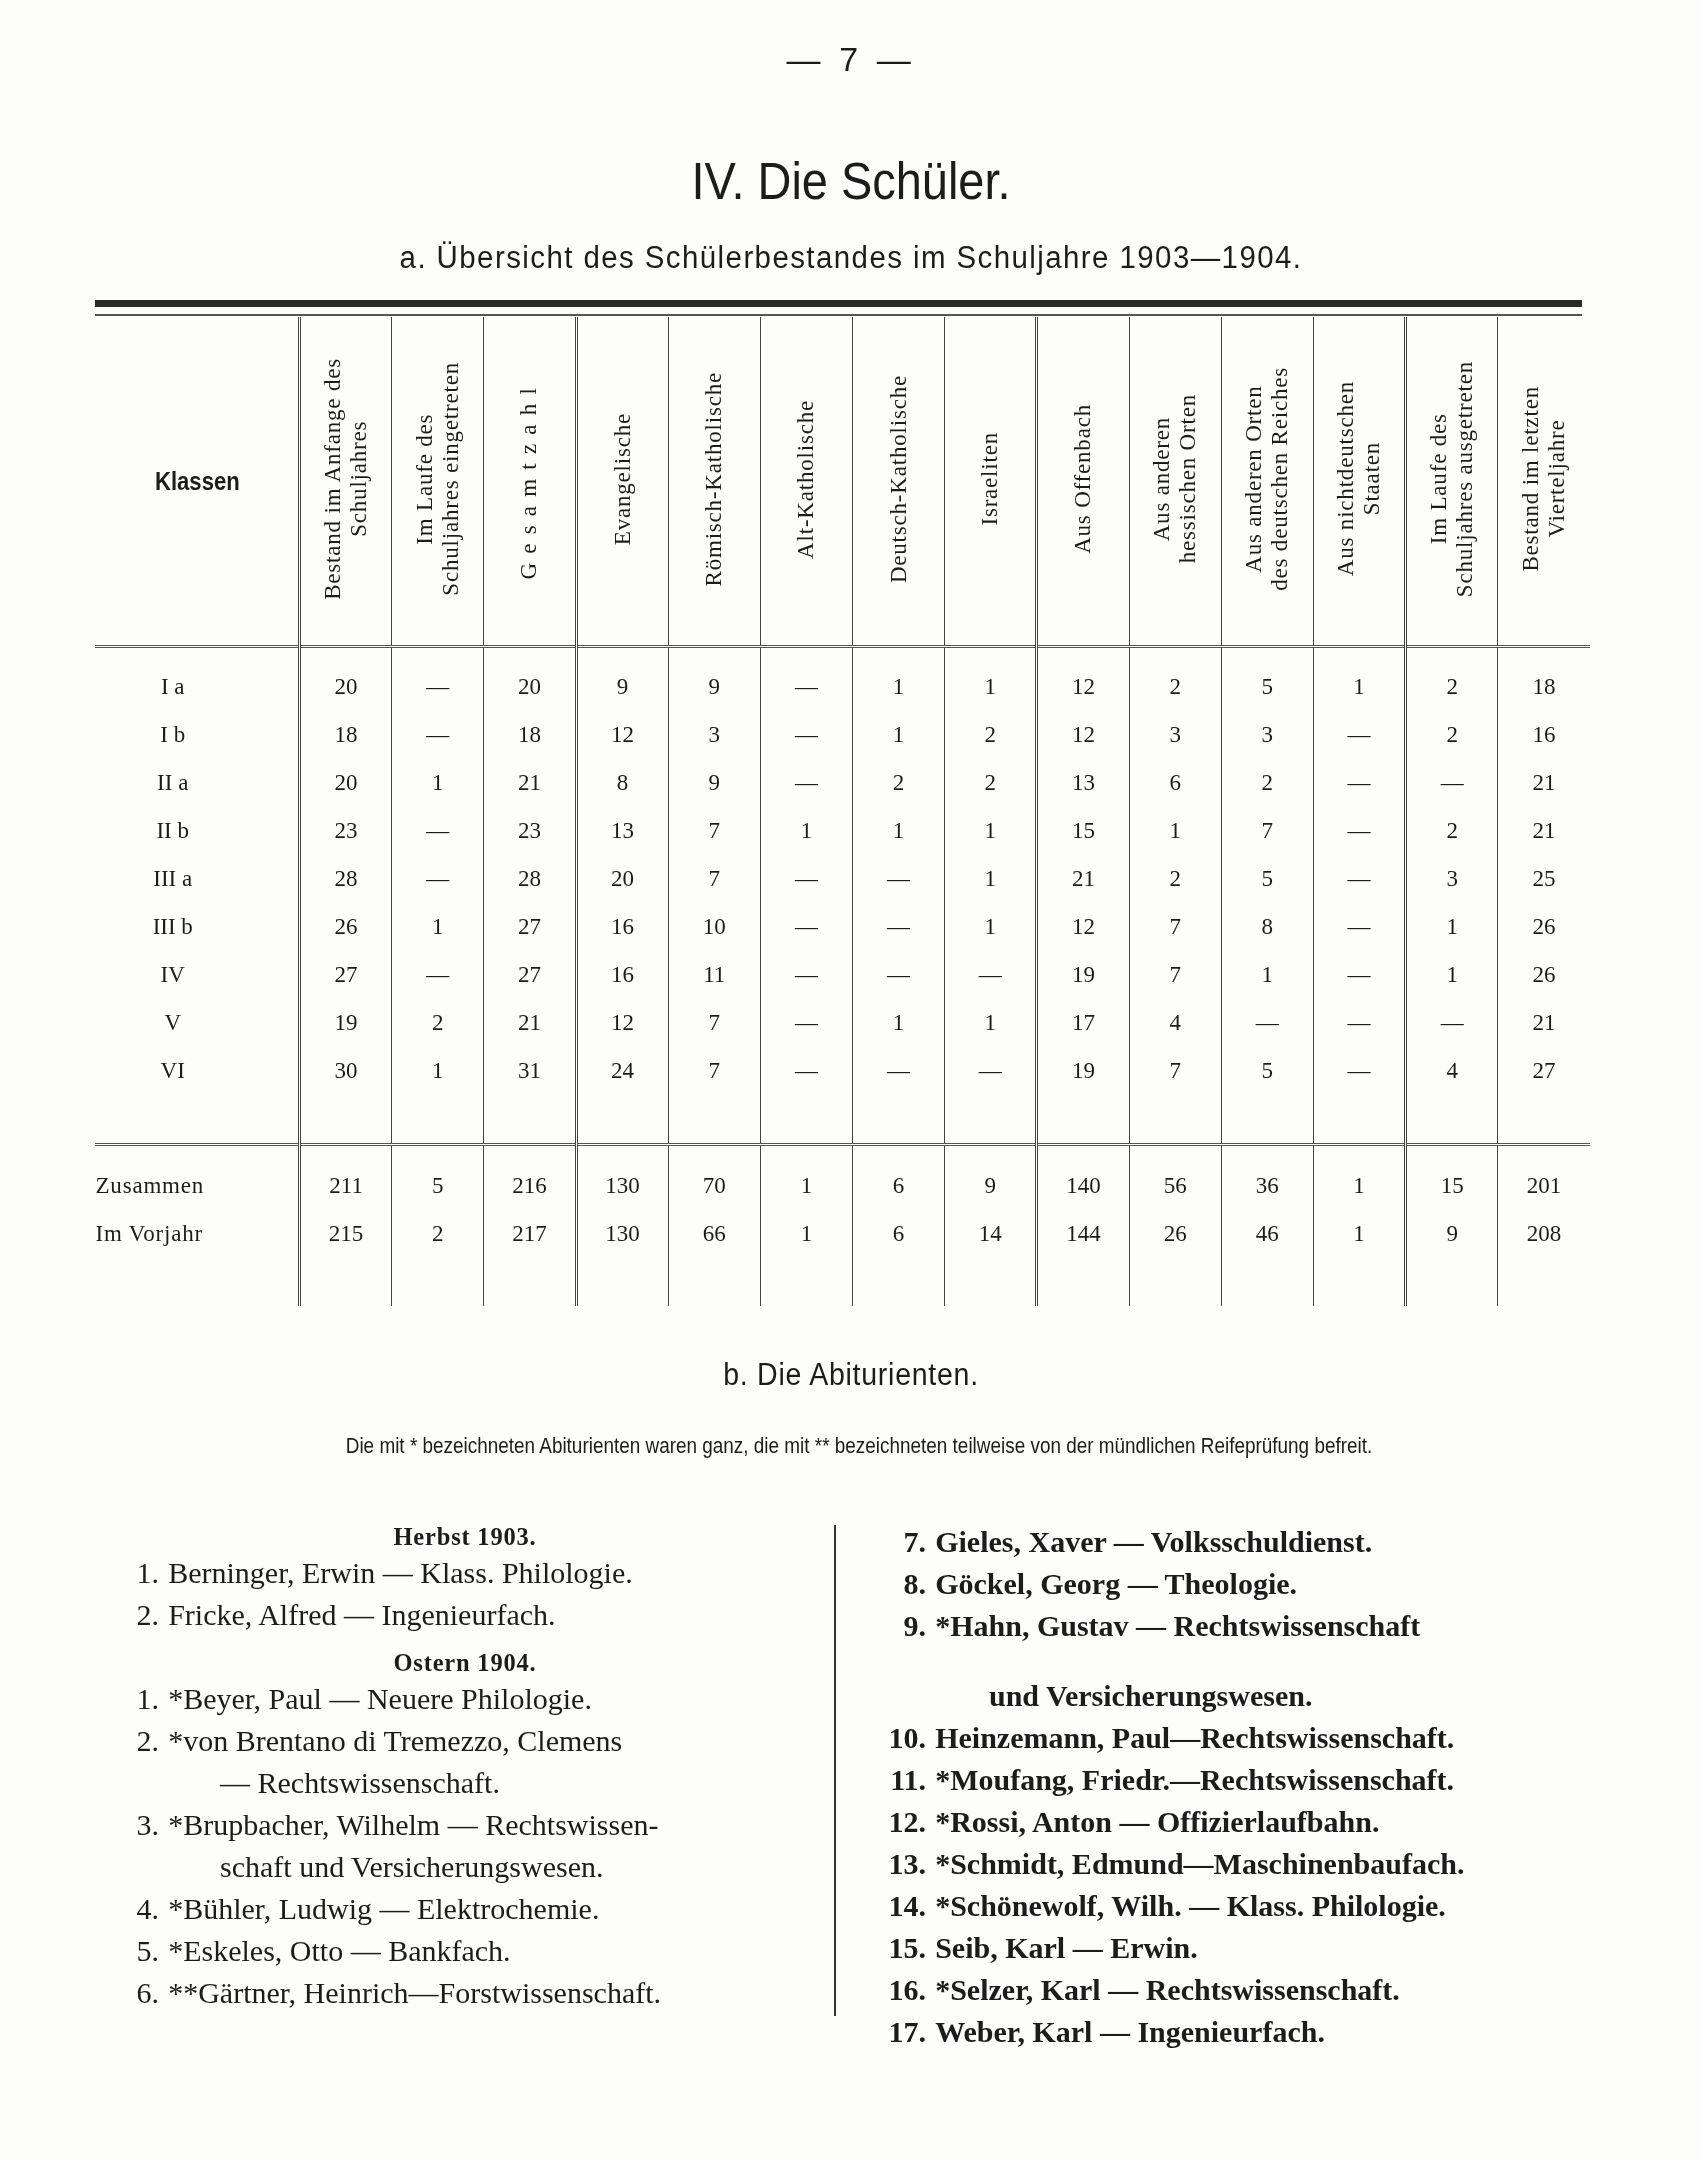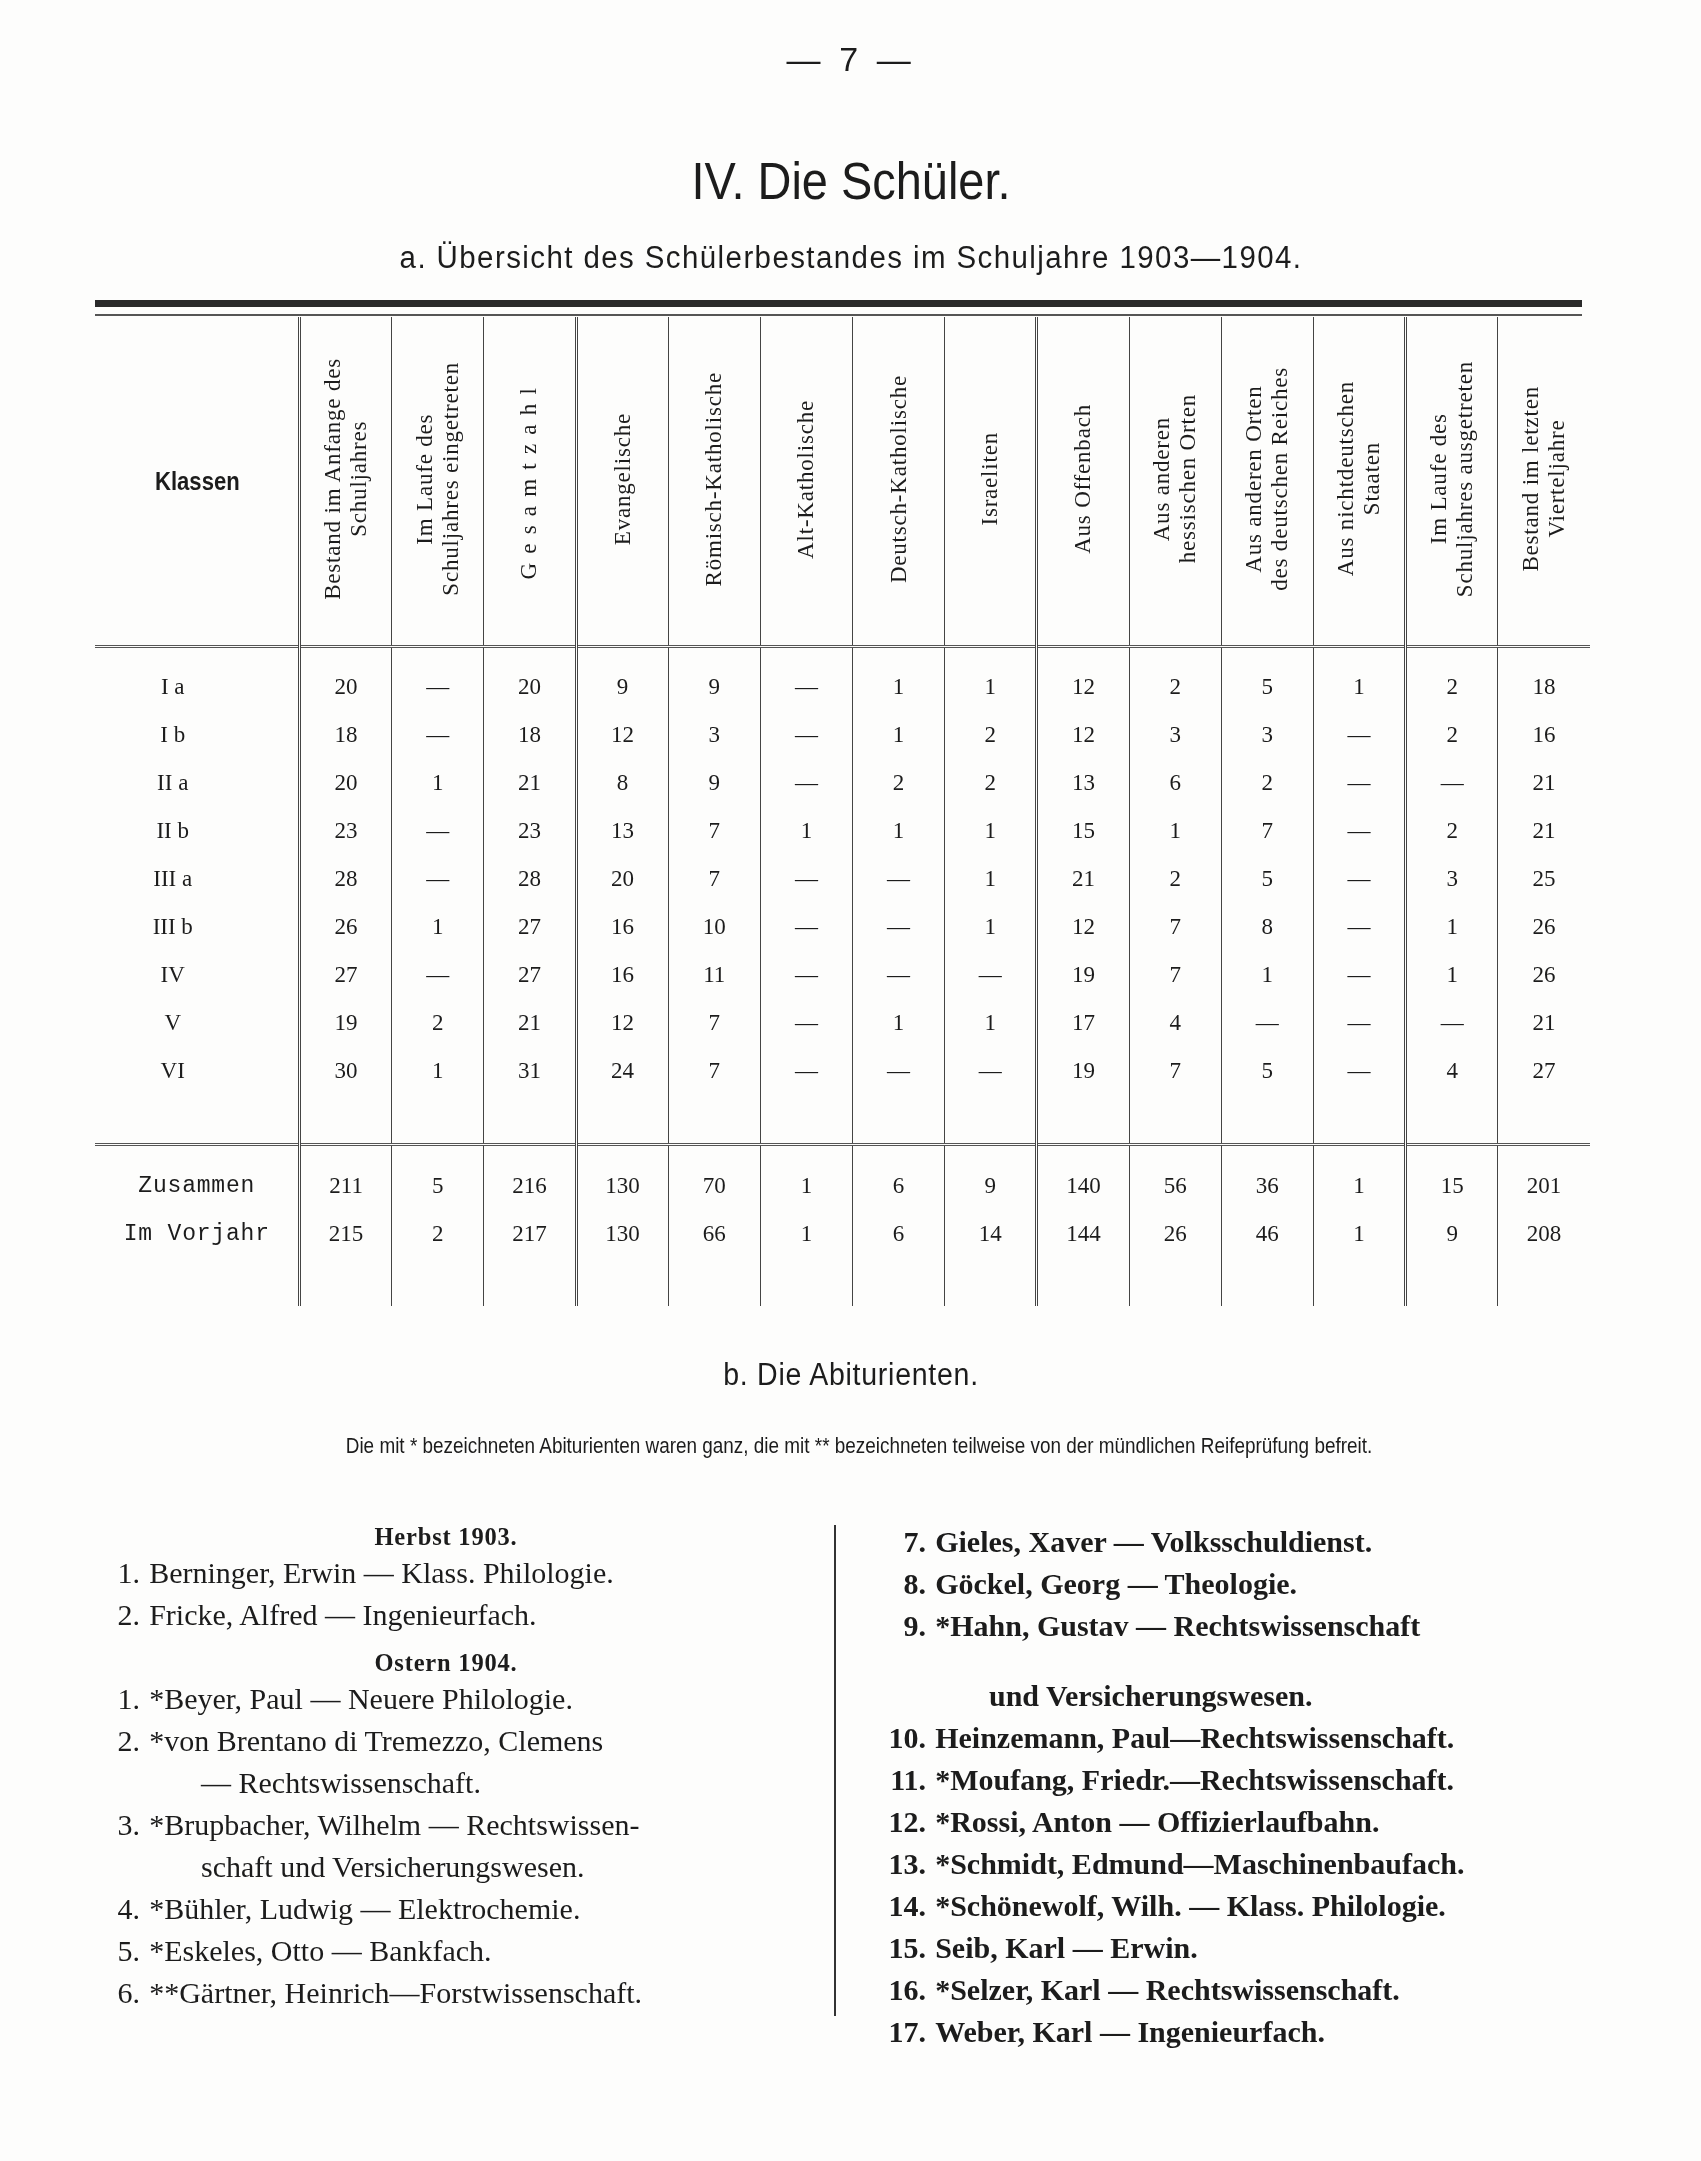--- a/index.html
+++ b/index.html
@@ -14,28 +14,28 @@
   table.stats col.c-klass { width: 204px; }
   table.stats th, table.stats td { padding: 0; text-align: center; font-weight: normal; }
   table.stats thead th { height: 328px; vertical-align: middle; border-left: 0.8px solid #444; }
   table.stats thead th.klass { border-left: none; font-family: "Liberation Sans", sans-serif; font-weight: bold; font-size: 26px; transform: scaleX(0.85); }
   table.stats thead th.dbl, table.stats tbody td.dbl { border-left: 3.1px double #444; }
   .vert { display: inline-block; writing-mode: vertical-rl; transform: rotate(180deg); font-size: 23px; line-height: 26px; letter-spacing: 0.8px; white-space: pre-line; text-align: center; }
   .vert.spaced { letter-spacing: 9.2px; }
   table.stats tr.sep td { height: 0; border-top: 3.1px double #555; }
   table.stats tbody td { font-size: 23px; height: 48px; border-left: 0.8px solid #444; }
   table.stats tbody td.klass { border-left: none; text-align: center; padding-right: 48px; font-size: 23px; }
-  table.stats tbody td.klass.sum { text-align: center; padding-right: 0; letter-spacing: 0.8px; font-family: Liberation Mono, monospace; }
+  table.stats tbody td.klass.sum { text-align: left; padding-right: 0; letter-spacing: 0.8px; }
   table.stats tbody tr.pad td { height: 48px; }
   table.stats tbody tr.first td { padding-top: 15.3px; }
 
   .sec-b { position: absolute; left: 0; width: 1702px; top: 1357px; text-align: center; font-family: "Liberation Sans", sans-serif; font-size: 31px; letter-spacing: 0.8px; transform: scaleX(0.92); }
   .note { position: absolute; left: 215px; width: 1288px; top: 1432px; text-align: center; font-family: "Liberation Sans", sans-serif; font-size: 21.5px; line-height: 29px; transform: scaleX(0.88); }
 
-  .col-left { position: absolute; left: 86px; width: 720px; top: 1521px; }
+  .col-left { position: absolute; left: 105px; width: 720px; top: 1521px; }
   .col-right { position: absolute; left: 851px; width: 774px; top: 1521px; font-weight: bold; }
   .divider { position: absolute; left: 834px; top: 1525px; width: 1.5px; height: 491px; background: #333; }
   .season { text-align: center; font-family: "Liberation Serif", serif; font-weight: bold; font-size: 24.5px; letter-spacing: 0.8px; height: 31px; line-height: 31px; }
   .entry { font-size: 30px; line-height: 42px; white-space: nowrap; }
   .entry .num { display: inline-block; width: 54px; text-align: right; margin-right: 9.2px; }
   .col-right .entry .num { width: 75px; }
   .entry .cont { display: block; padding-left: 115px; }
   .col-right .entry .cont { padding-left: 77px; margin-top: 28px; }
   .hahn-cont { padding-left: 138px !important; }
 </style>

